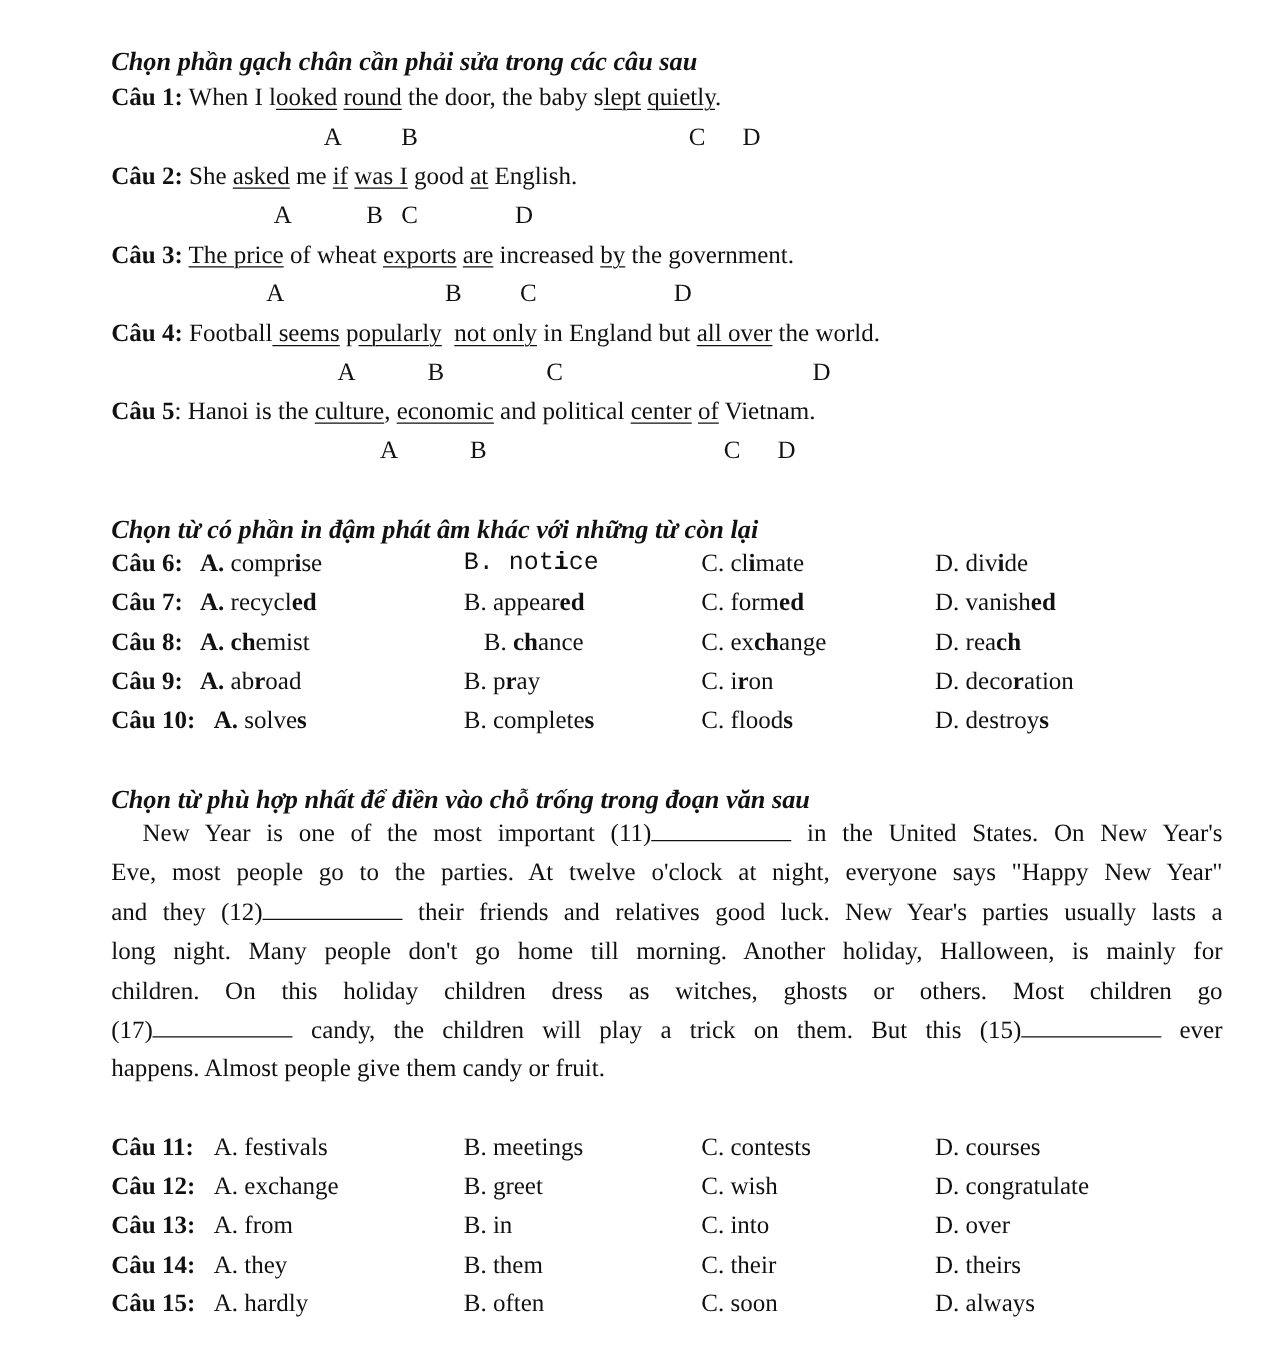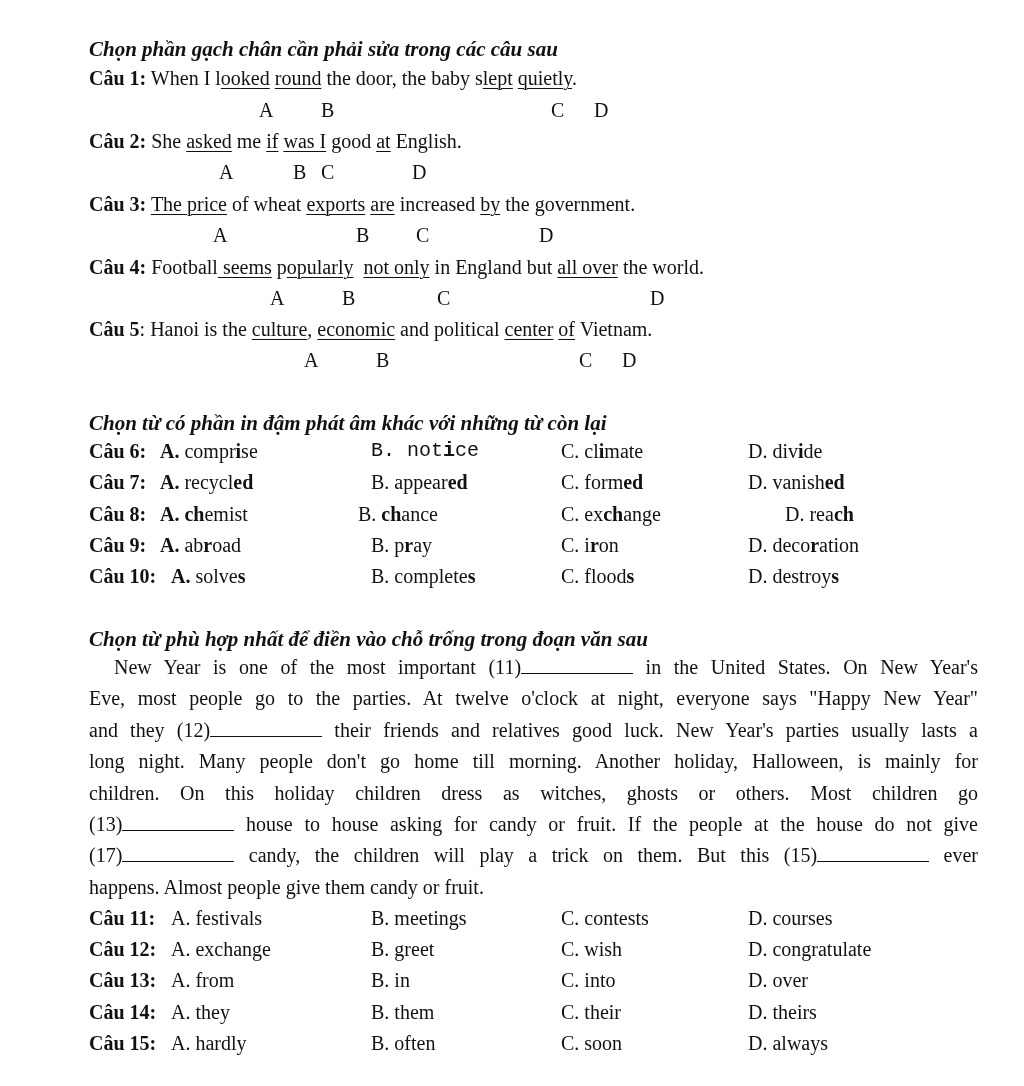--- a/index.html
+++ b/index.html
@@ -82,23 +82,23 @@
     <div class="abs q" style="top: 472px; left: 0px; width: 1024px; height: 24px;">
       <span class="abs qlabel" style="left: 89px; top: 0px;">Câu 7:</span>
       <span class="abs" style="top: 0px; left: 160px;"><span class="b">A.</span> <span>recycl</span><span class="b">ed</span><span></span></span>
       <span class="abs" style="top: 0px; left: 371px;"><span>B.</span> <span>appear</span><span class="b">ed</span><span></span></span>
       <span class="abs" style="top: 0px; left: 561px;"><span>C.</span> <span>form</span><span class="b">ed</span><span></span></span>
       <span class="abs" style="top: 0px; left: 748px;"><span>D.</span> <span>vanish</span><span class="b">ed</span><span></span></span>
     </div>
     <div class="abs q" style="top: 504px; left: 0px; width: 1024px; height: 24px;">
       <span class="abs qlabel" style="left: 89px; top: 0px;">Câu 8:</span>
       <span class="abs" style="top: 0px; left: 160px;"><span class="b">A.</span> <span></span><span class="b">ch</span><span>emist</span></span>
-      <span class="abs" style="top: 0px; left: 358px; text-align: right;"><span>B.</span> <span></span><span class="b">ch</span><span>ance</span></span>
+      <span class="abs" style="top: 0px; left: 387px; text-align: right;"><span>B.</span> <span></span><span class="b">ch</span><span>ance</span></span>
       <span class="abs" style="top: 0px; left: 561px;"><span>C.</span> <span>ex</span><span class="b">ch</span><span>ange</span></span>
-      <span class="abs" style="top: 0px; left: 748px; margin-left: 37px;"><span>D.</span> <span>rea</span><span class="b">ch</span><span></span></span>
+      <span class="abs" style="top: 0px; left: 748px;"><span>D.</span> <span>rea</span><span class="b">ch</span><span></span></span>
     </div>
     <div class="abs q" style="top: 535px; left: 0px; width: 1024px; height: 24px;">
       <span class="abs qlabel" style="left: 89px; top: 0px;">Câu 9:</span>
       <span class="abs" style="top: 0px; left: 160px;"><span class="b">A.</span> <span>ab</span><span class="b">r</span><span>oad</span></span>
       <span class="abs" style="top: 0px; left: 371px;"><span>B.</span> <span>p</span><span class="b">r</span><span>ay</span></span>
       <span class="abs" style="top: 0px; left: 561px;"><span>C.</span> <span>i</span><span class="b">r</span><span>on</span></span>
       <span class="abs" style="top: 0px; left: 748px;"><span>D.</span> <span>deco</span><span class="b">r</span><span>ation</span></span>
     </div>
     <div class="abs q" style="top: 566px; left: 0px; width: 940px; height: 24px;">
       <span class="abs qlabel" style="left: 89px; top: 0px;">Câu 10:</span>
@@ -110,21 +110,20 @@
   </div>
 
 <div class="abs heading" style="left:89px; top:629px;">Chọn từ phù hợp nhất để điền vào chỗ trống trong đoạn văn sau</div>
 
 <div class="para" style="top:652px;">
   <span class="line indent"><span>New Year is one of the most important (11)</span><span class="blank" style="width:112px;"></span><span> in the United States. On New Year's</span></span>
   <span class="line">Eve, most people go to the parties. At twelve o'clock at night, everyone says "Happy New Year"</span>
   <span class="line"><span>and they (12)</span><span class="blank" style="width:112px;"></span><span> their friends and relatives good luck. New Year's parties usually lasts a</span></span>
   <span class="line">long night. Many people don't go home till morning. Another holiday, Halloween, is mainly for</span>
   <span class="line">children. On this holiday children dress as witches, ghosts or others. Most children go</span>
-  <span class="line"><span>(13)</span><span class="blank" style="width:112px;"></span><span> house to house asking for candy or fruit. If the people at the house do not give</span></span>
   <span class="line"><span>(17)</span><span class="blank" style="width:112px;"></span><span> candy, the children will play a trick on them. But this (15)</span><span class="blank" style="width:112px;"></span><span> ever</span></span>
   <span class="line last">happens. Almost people give them candy or fruit.</span>
 </div>
 
 <div id="cloze-rows">
     <div class="abs q" style="top: 908px; left: 0px; width: 1024px; height: 24px;">
       <span class="abs qlabel" style="left: 89px; top: 0px;">Câu 11:</span>
       <span class="abs" style="top: 0px; left: 171px;">A. festivals</span>
       <span class="abs" style="top: 0px; left: 371px;">B. meetings</span>
       <span class="abs" style="top: 0px; left: 561px;">C. contests</span>

